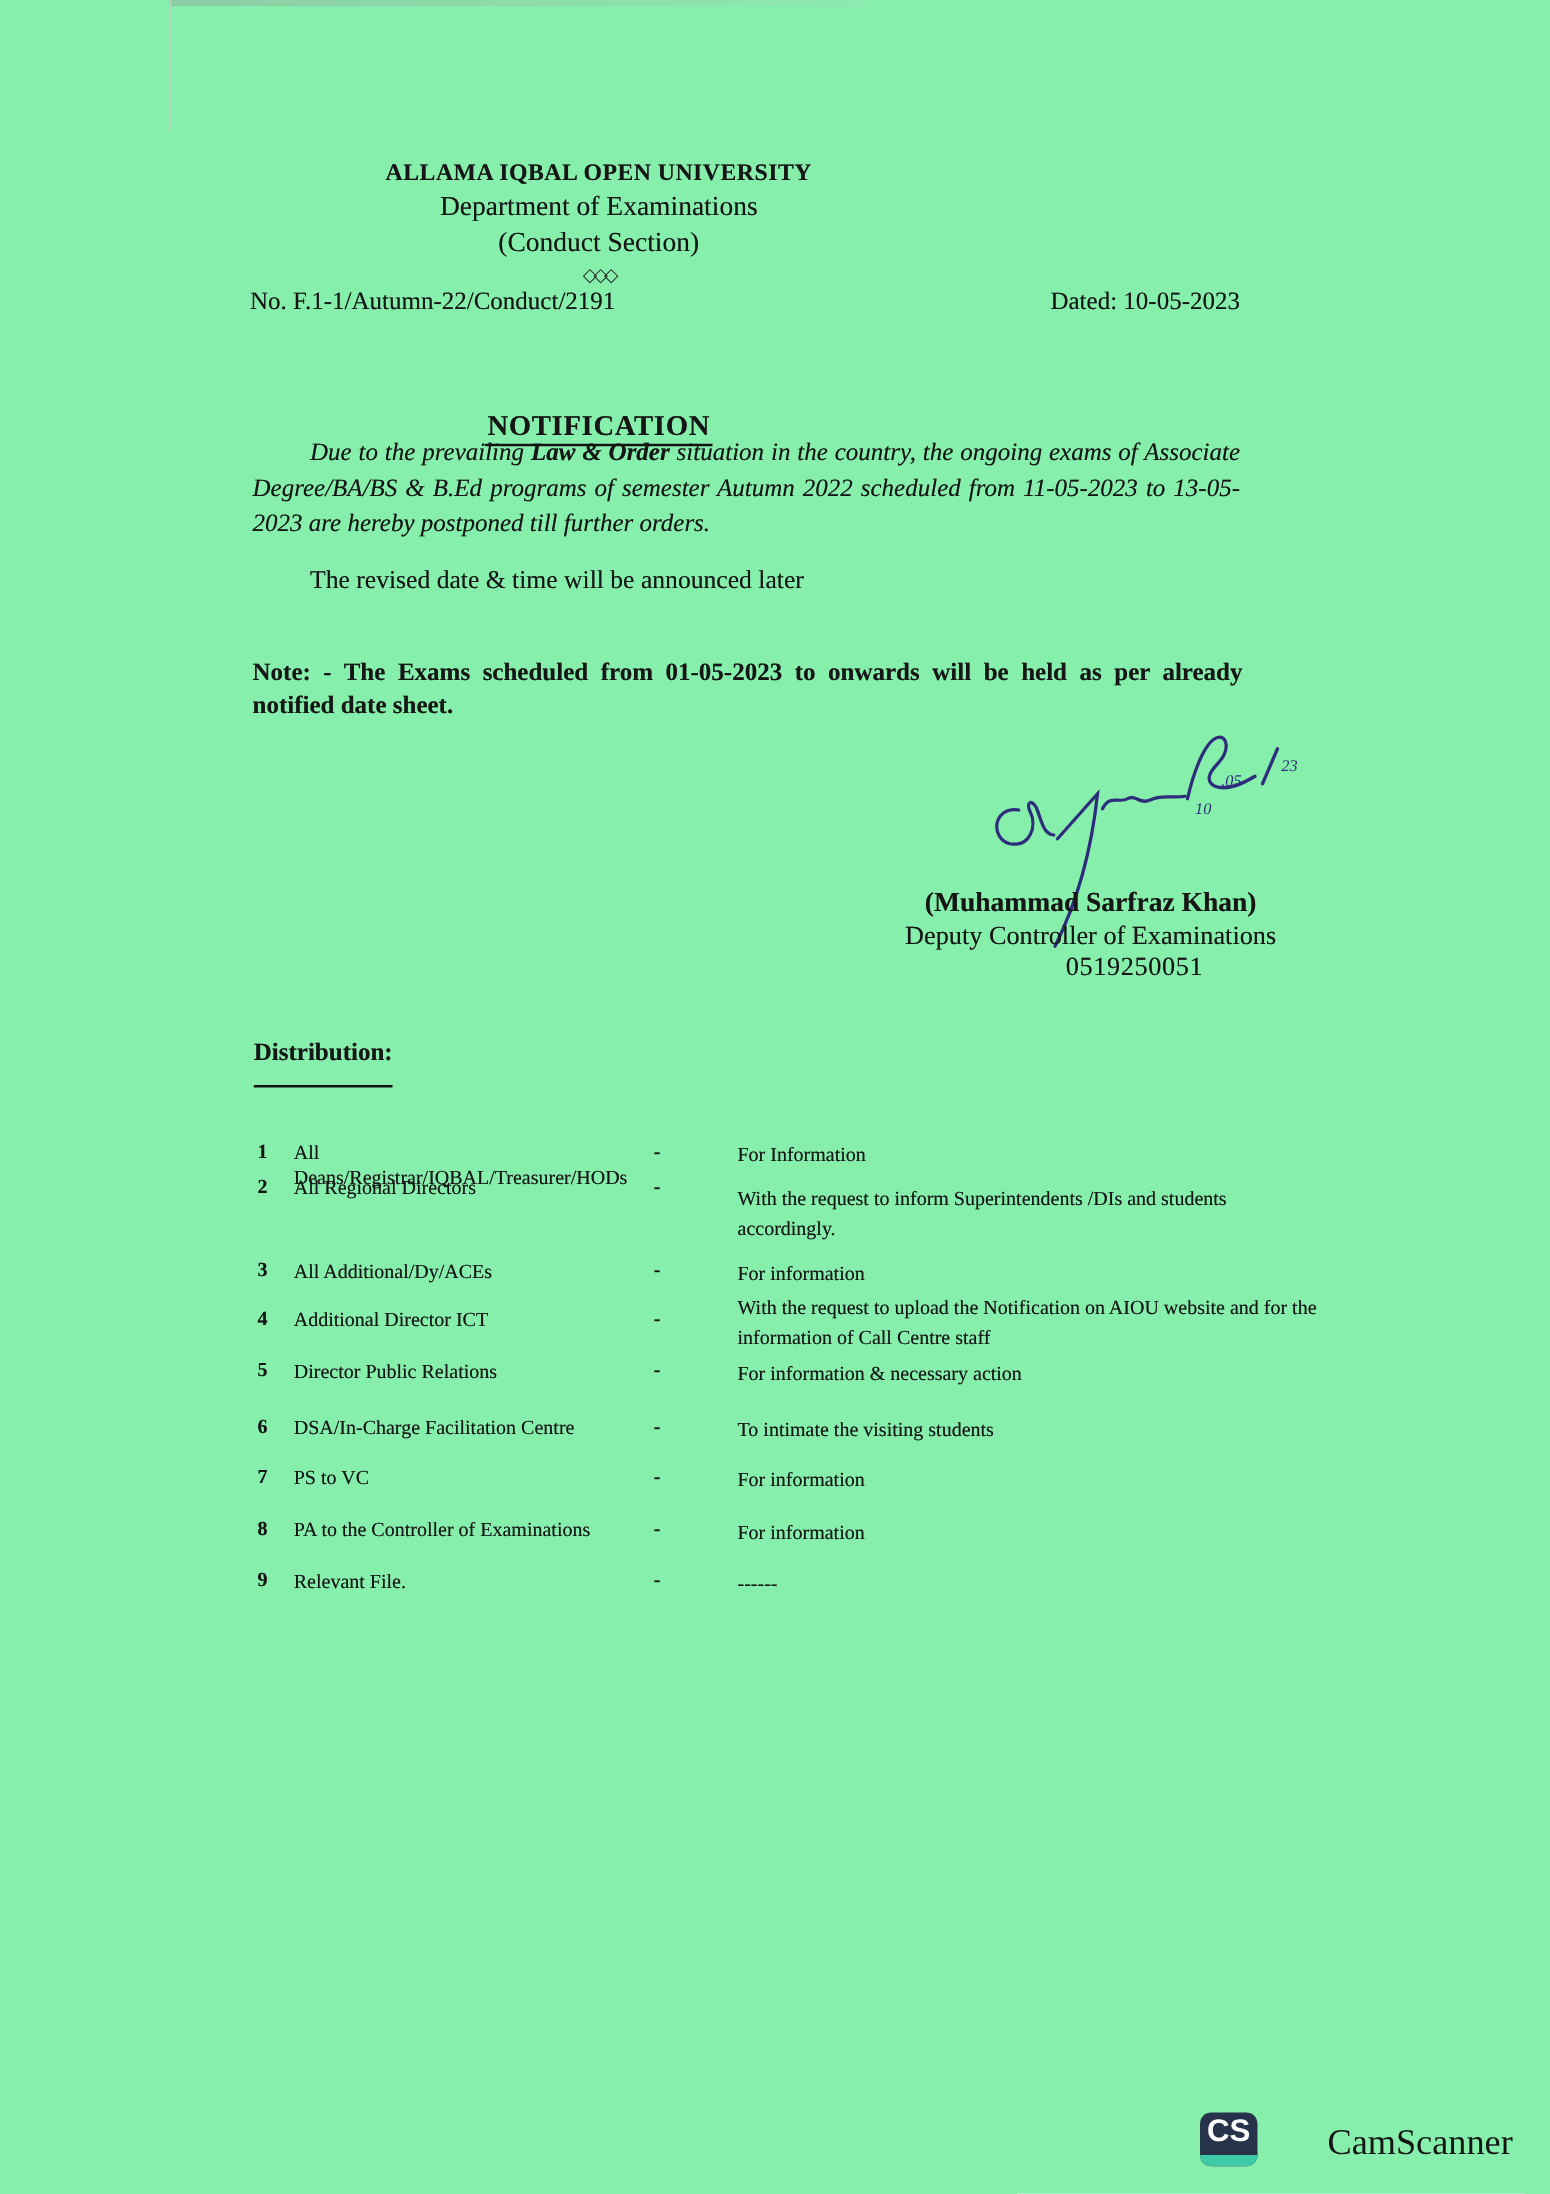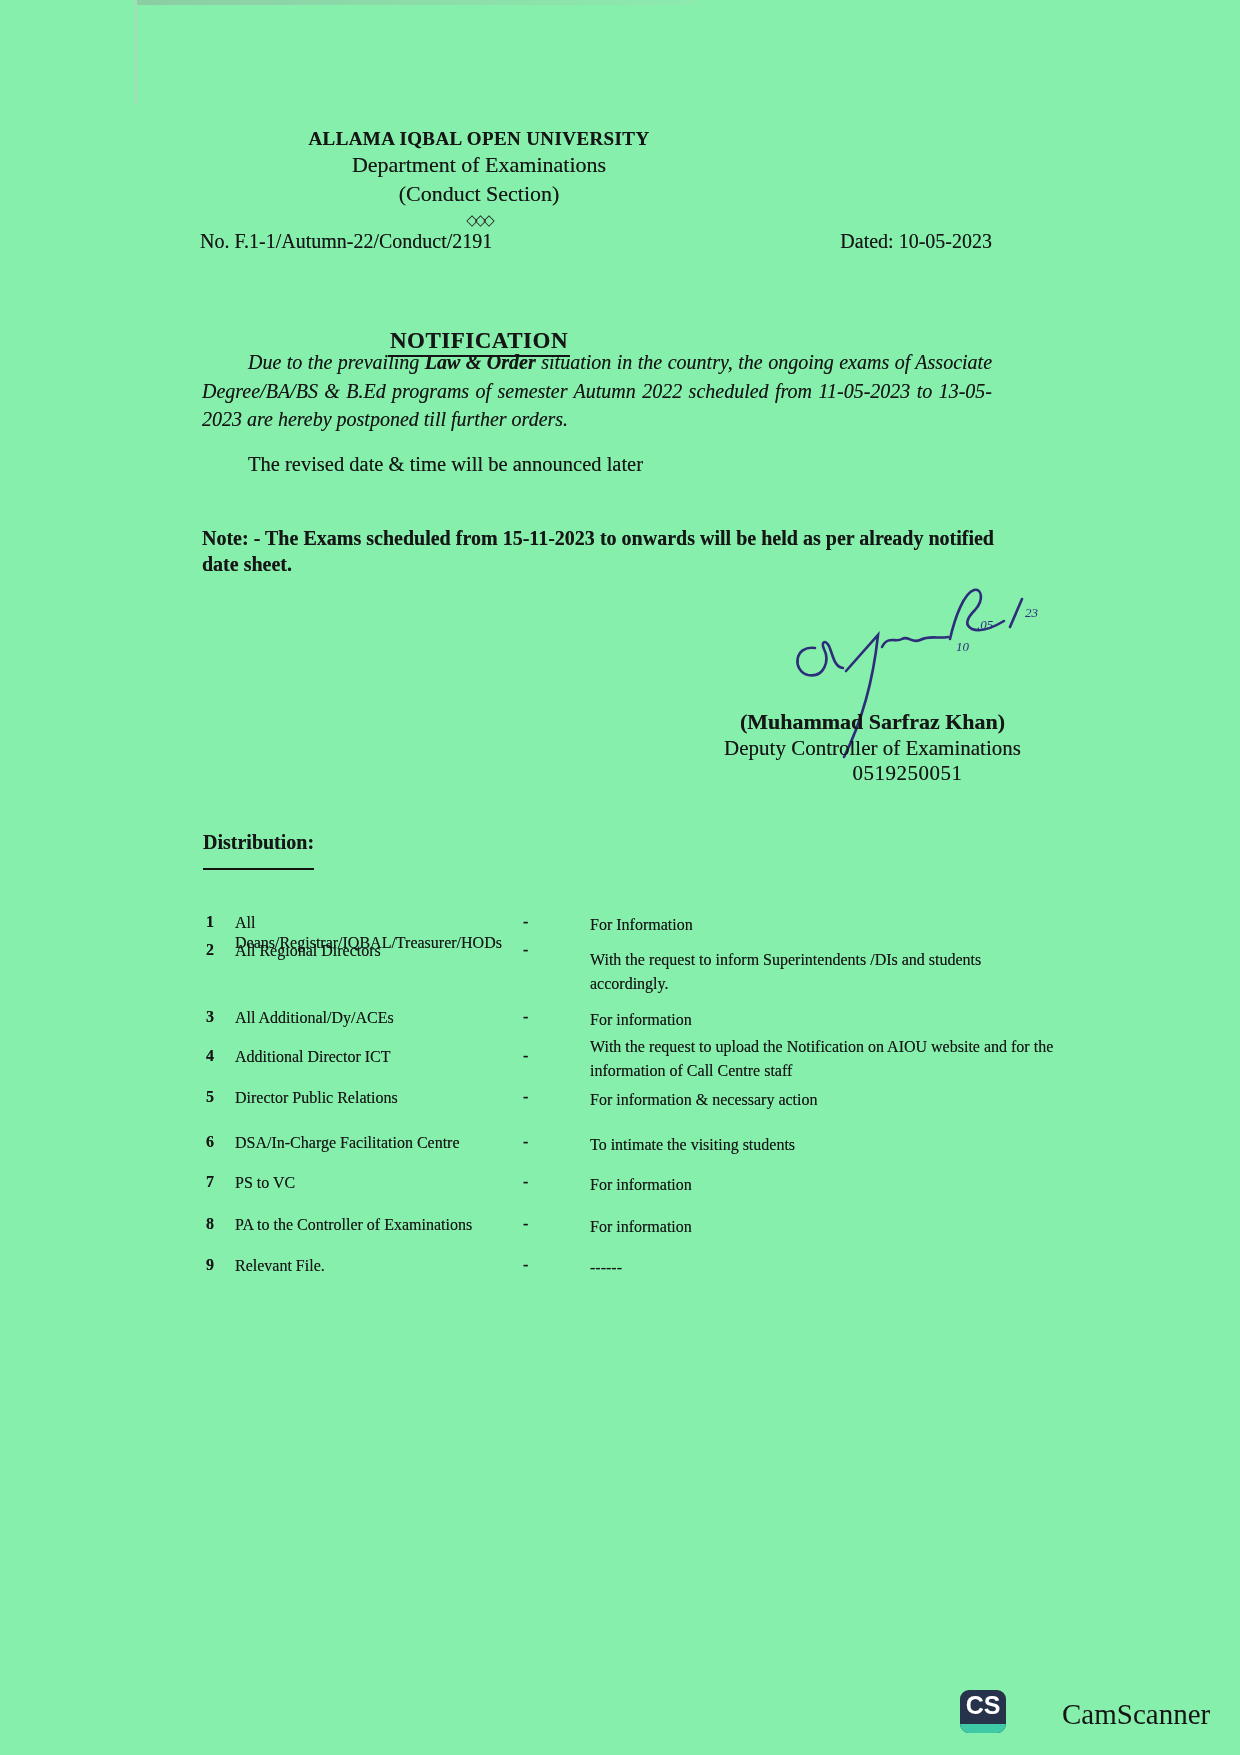--- a/index.html
+++ b/index.html
@@ -82,21 +82,21 @@
   </div>
 
   <div class="abs title soft">
     <span>NOTIFICATION</span>
   </div>
 
   <div class="abs para1 soft"><span>Due to the prevailing </span><b>Law &amp; Order</b><span> situation in the country, the ongoing exams of Associate Degree/BA/BS &amp; B.Ed programs of semester Autumn 2022 scheduled from 11-05-2023 to 13-05-2023 are hereby postponed till further orders.</span></div>
 
   <div class="abs para2 soft">The revised date &amp; time will be announced later</div>
 
-  <div class="abs note soft">Note: - The Exams scheduled from 15-11-2023 to onwards will be held as per already notified date sheet.</div>
+  <div class="abs note soft">Note: - The Exams scheduled from 01-05-2023 to onwards will be held as per already notified date sheet.</div>
 
   <svg class="abs sig-svg" width="280" height="200" viewBox="0 0 280 200">
     <g stroke="#2d2d7b" stroke-width="2.6" fill="none" stroke-linecap="round">
       <path d="M 35 83 C 14 80, 12 106, 28 110 C 44 113, 50 96, 44 84 C 41 77, 45 74, 49 81 C 53 90, 54 102, 63 103"></path>
       <path d="M 66 106 L 98 70 C 94 108, 84 152, 64 192"></path>
       <path d="M 102 82 C 108 70, 116 78, 122 74 C 128 70, 132 79, 140 75 C 150 70, 158 74, 168 72"></path>
       <path d="M 170 74 C 175 52, 184 28, 194 25 C 202 23, 204 35, 195 45 C 187 53, 184 60, 192 64 C 202 68, 214 62, 224 56"></path>
       <path d="M 230 62 L 242 34"></path>
     </g>
     <g fill="#2d2d7b" font-family="Liberation Serif, serif" font-style="italic" font-size="13">

